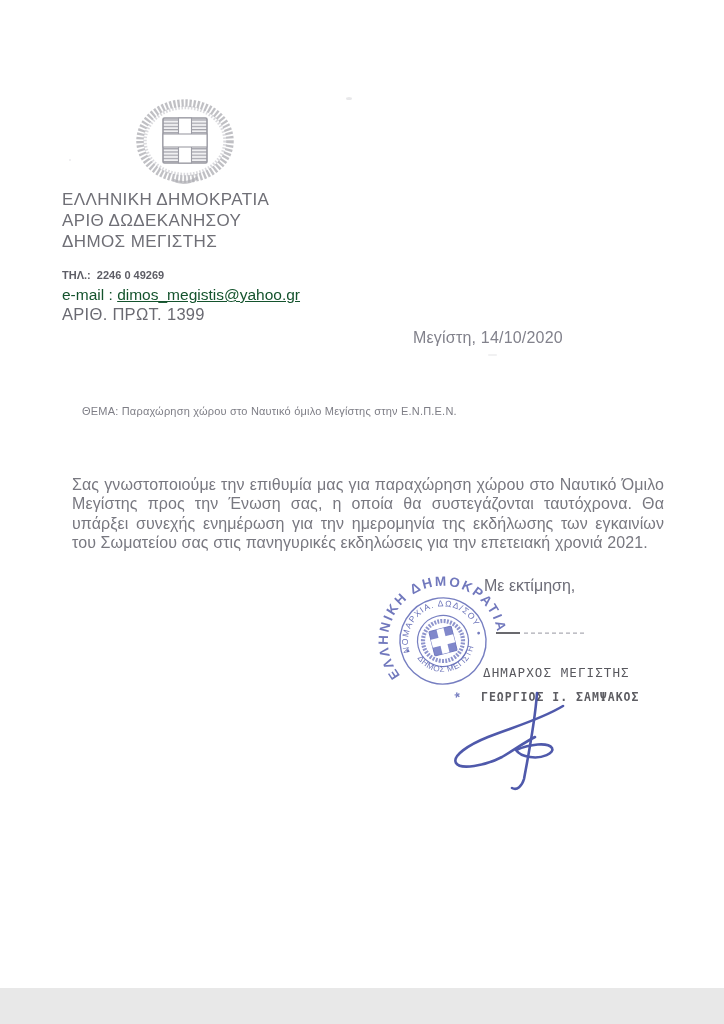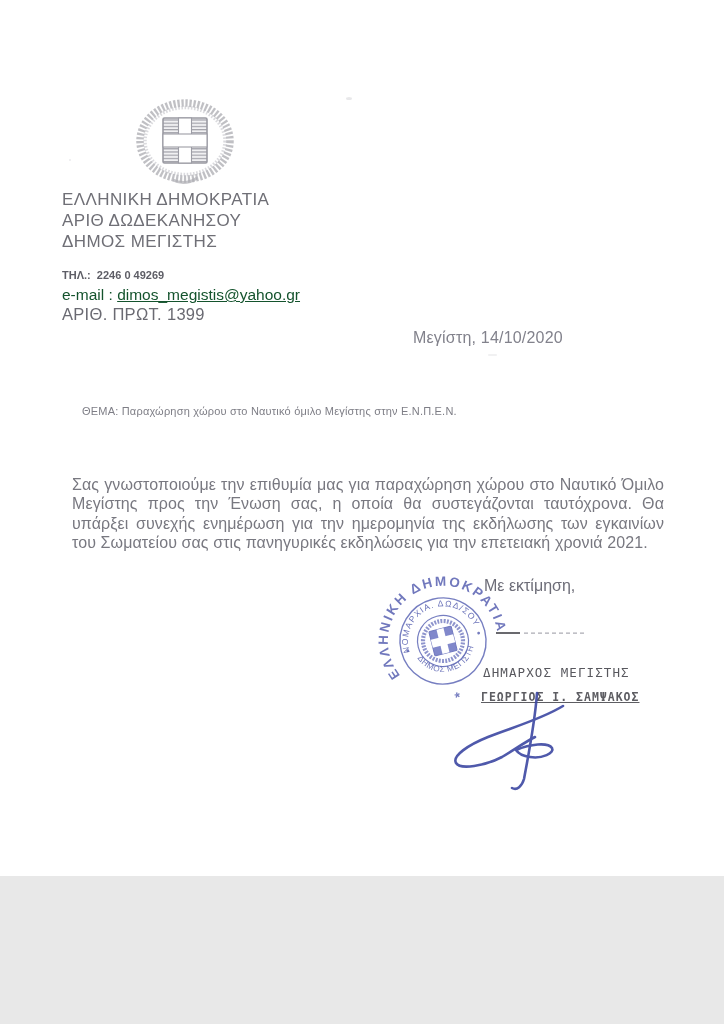--- a/index.html
+++ b/index.html
@@ -1,17 +1,17 @@
 <!DOCTYPE html>
 <html><head>
 <meta charset="utf-8">
 <style>
   html,body{margin:0;padding:0;background:#e8e8e8;}
   .page{
-    position:relative;width:724px;height:876px;background:#ffffff;
+    position:relative;width:724px;height:988px;background:#ffffff;
     font-family:"Liberation Sans","DejaVu Sans",sans-serif;overflow:hidden;margin:0 auto;
   }
   .scan-soft{filter:blur(.3px);}
   
   .emblem{position:absolute;left:126px;top:92px;width:118px;height:98px;filter:blur(.45px);opacity:.88;}
   .hdr{position:absolute;left:62px;top:189px;width:330px;color:#6f6f76;}
   .hdr .org{font-size:17px;line-height:21px;letter-spacing:.4px;}
   .hdr .contact{font-size:11px;line-height:20px;margin-top:13px;}
   .hdr .b{font-weight:bold;color:#5e5e66;}
   .hdr .email-line{font-size:15.5px;line-height:19px;color:#14532d;}
@@ -27,21 +27,21 @@
   .stamp{position:absolute;left:367px;top:565px;width:152px;height:152px;filter:blur(.35px);opacity:.92;}
   .sig-line{position:absolute;left:494px;top:629px;width:95px;height:8px;}
   .signer-title{
     position:absolute;left:483px;top:665px;
     font-family:"DejaVu Sans Mono","Liberation Mono",monospace;
     font-weight:normal;font-size:12.5px;letter-spacing:1.1px;color:#4c4c52;opacity:.93;
   }
   .signer-name{
     position:absolute;left:481px;top:690px;
     font-family:"DejaVu Sans Mono","Liberation Mono",monospace;
-    font-weight:bold;font-size:11.5px;letter-spacing:1px;color:#4c4c52;opacity:.9;text-decoration:underline;
+    font-weight:bold;font-size:11.5px;letter-spacing:1px;color:#4c4c52;opacity:.9;
   }
   .signature{position:absolute;left:440px;top:680px;width:160px;height:120px;filter:blur(.3px);}
   .speck{position:absolute;background:#bdbdc2;border-radius:50%;}
 </style>
 </head>
 <body>
 
 <div class="page">
 
   <svg class="emblem" viewBox="-59 -49 118 98">

